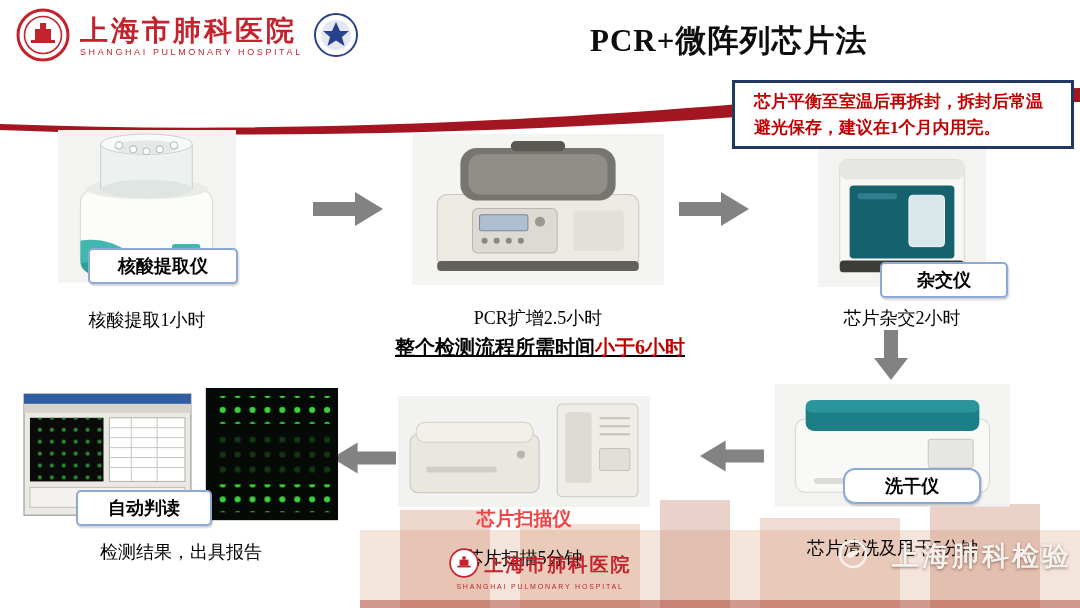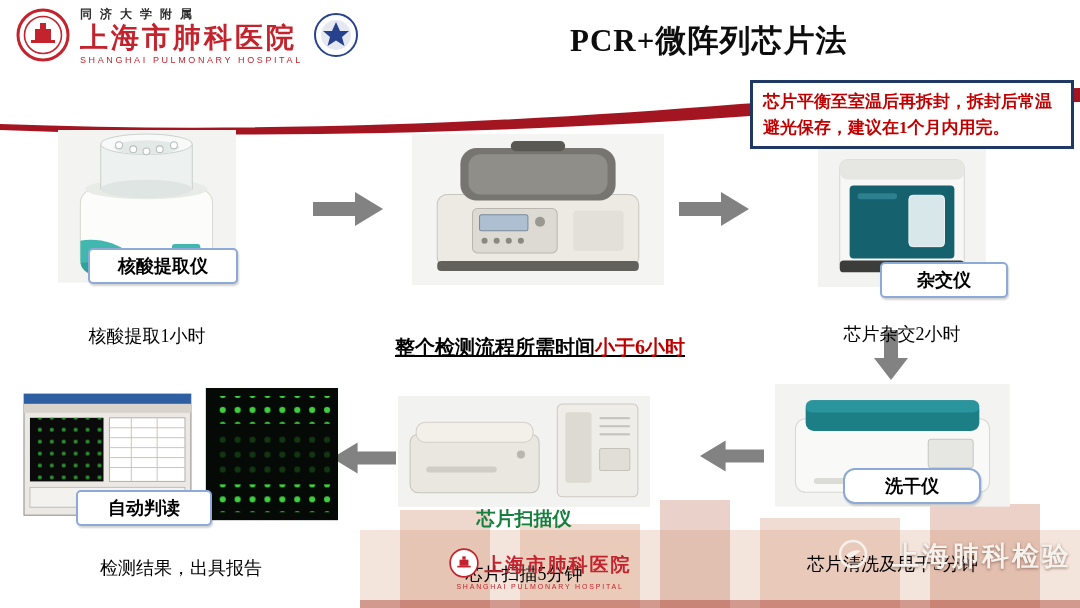--- a/index.html
+++ b/index.html
@@ -7,37 +7,37 @@
          font-family:"Liberation Serif","DejaVu Serif",serif;}
 
   
   .logo-block{position:absolute;left:16px;top:8px;display:flex;align-items:center;gap:10px;z-index:6;}
   .logo-text{display:flex;flex-direction:column;line-height:1.1;}
   .affiliation{font-size:12px;letter-spacing:8px;color:#2b2b2b;font-weight:bold;
                font-family:"Liberation Sans",sans-serif;margin-bottom:2px;}
   .hospital-name{font-size:28px;font-weight:bold;color:#c3232d;letter-spacing:3px;}
   .hospital-en{font-size:9px;color:#c3232d;letter-spacing:2.6px;margin-top:2px;
                font-family:"Liberation Sans",sans-serif;}
-  .title{position:absolute;left:570px;top:20px;margin:0;font-size:31px;font-weight:bold;
+  .title{position:absolute;left:590px;top:20px;margin:0;font-size:31px;font-weight:bold;
          color:#0d0d0d;letter-spacing:1px;z-index:6;}
 
   .swoosh{position:absolute;left:0;top:78px;width:1080px;height:62px;z-index:1;}
 
   .note-box{position:absolute;right:6px;top:80px;width:298px;background:#fff;
-            border:3px solid #1f3864;padding:6px 10px;font-size:17px;line-height:1.5;
+            border:3px solid #1f3864;padding:6px 19px;font-size:17px;line-height:1.5;
             font-weight:bold;color:#c00000;z-index:7;}
 
   
   .station{position:absolute;z-index:3;}
   .equip-img svg{display:block;width:100%;height:auto;}
   .callout{position:absolute;background:#fff;border:2px solid #8ca9d8;border-radius:5px;
            font-size:18px;font-weight:bold;color:#000;text-align:center;padding:4px 4px;
            box-shadow:1px 2px 2px rgba(0,0,0,.18);font-family:"Liberation Sans",sans-serif;z-index:4;}
-  .label-plain{position:absolute;width:100%;text-align:center;font-size:19px;font-weight:bold;color:#15803d;}
-  .caption{position:absolute;width:120%;left:-10%;text-align:center;font-size:18px;color:#000;margin-top:16px;}
+  .label-plain{position:absolute;width:100%;text-align:center;font-size:19px;font-weight:bold;color:#ef4444;}
+  .caption{position:absolute;width:120%;left:-10%;text-align:center;font-size:18px;color:#000;}
 
   .summary{position:absolute;left:0;top:334px;width:1080px;text-align:center;font-size:20px;
            font-weight:bold;color:#000;z-index:3;text-decoration:underline;}
   .summary .hl{color:#c00000;}
 
   .arrow{position:absolute;z-index:2;}
   .arrow svg{display:block;width:100%;height:100%;}
 
   
   .bg-strip{position:absolute;left:360px;top:488px;width:720px;height:120px;z-index:1;}
@@ -58,21 +58,20 @@
     <span>
       <svg width="54" height="54" viewBox="0 0 54 54">
         <circle cx="27" cy="27" r="25" fill="#fff" stroke="#c3232d" stroke-width="3"></circle>
         <circle cx="27" cy="27" r="18.5" fill="#fff" stroke="#c3232d" stroke-width="1.6"></circle>
         <rect x="19" y="21" width="16" height="11" fill="#c3232d"></rect>
         <rect x="24" y="15" width="6" height="6" fill="#c3232d"></rect>
         <rect x="15" y="32" width="24" height="3" fill="#c3232d"></rect>
       </svg>
     </span>
     <div class="logo-text">
-      <span class="affiliation">同济大学附属</span>
       <span class="hospital-name">上海市肺科医院</span>
       <span class="hospital-en">SHANGHAI PULMONARY HOSPITAL</span>
     </div>
     <span>
       <svg width="46" height="46" viewBox="0 0 46 46">
         <circle cx="23" cy="23" r="21" fill="#fff" stroke="#27418c" stroke-width="2"></circle>
         <circle cx="23" cy="23" r="15" fill="#27418c" opacity="0.12"></circle>
         <path d="M23 10 L27 19 L36 19 L29 25 L31.5 34 L23 28.5 L14.5 34 L17 25 L10 19 L19 19 Z" fill="#27418c"></path>
       </svg>
     </span>
@@ -137,20 +136,21 @@
         <rect x="67" y="80" width="48" height="16" rx="2" fill="#aebfd2" stroke="#7a8a9c"></rect>
         <circle cx="72" cy="106" r="3" fill="#8a8880"></circle>
         <circle cx="84" cy="106" r="3" fill="#8a8880"></circle>
         <circle cx="96" cy="106" r="3" fill="#8a8880"></circle>
         <circle cx="108" cy="106" r="3" fill="#8a8880"></circle>
         <circle cx="127" cy="87" r="5" fill="#9a988f"></circle>
         <rect x="160" y="76" width="50" height="40" rx="4" fill="#e2e0d8"></rect>
         <rect x="25" y="126" width="200" height="10" rx="4" fill="#63615c"></rect>
       </svg>
     </div>
+    <div class="caption" style="top:172px;">PCR扩增2.5小时</div>
   </div>
 
   <div class="arrow" style="left:678px;top:190px;width:72px;height:38px;">
     <svg viewBox="0 0 70 38">
         <polygon points="0,12 42,12 42,2 70,19 42,36 42,26 0,26" fill="#828282"></polygon>
       </svg>
   </div>
 
   <div class="station" style="left:818px;top:134px;width:168px;">
     <div class="equip-img">

